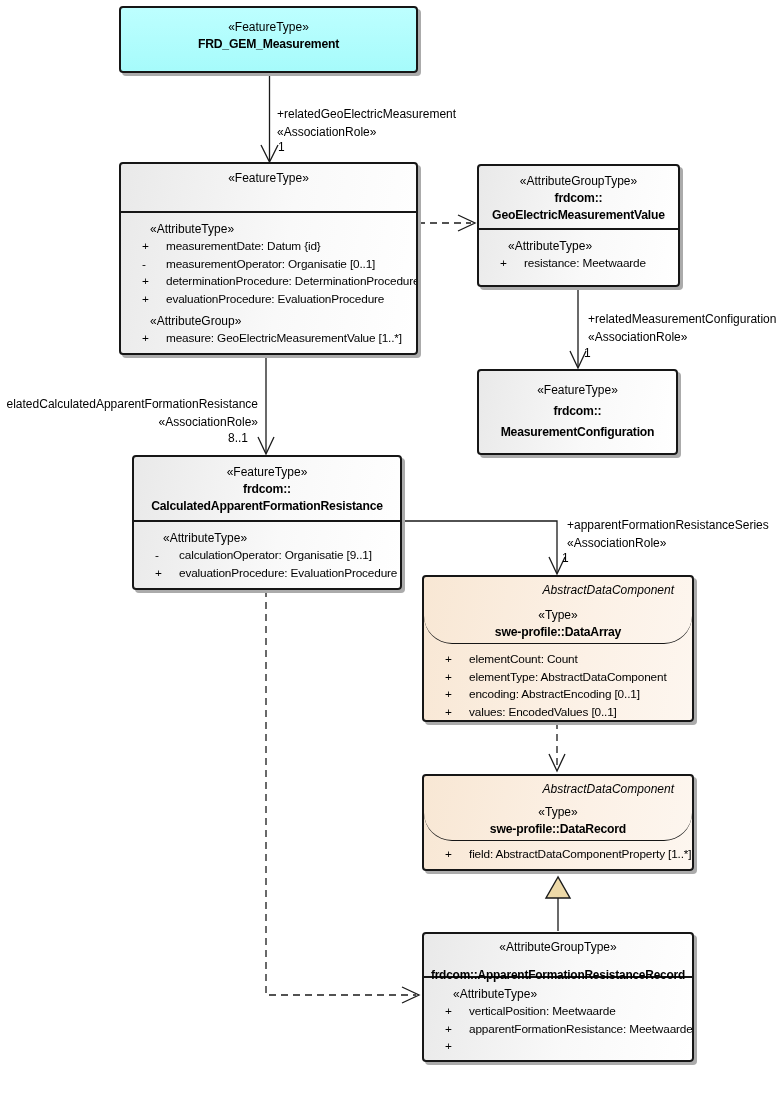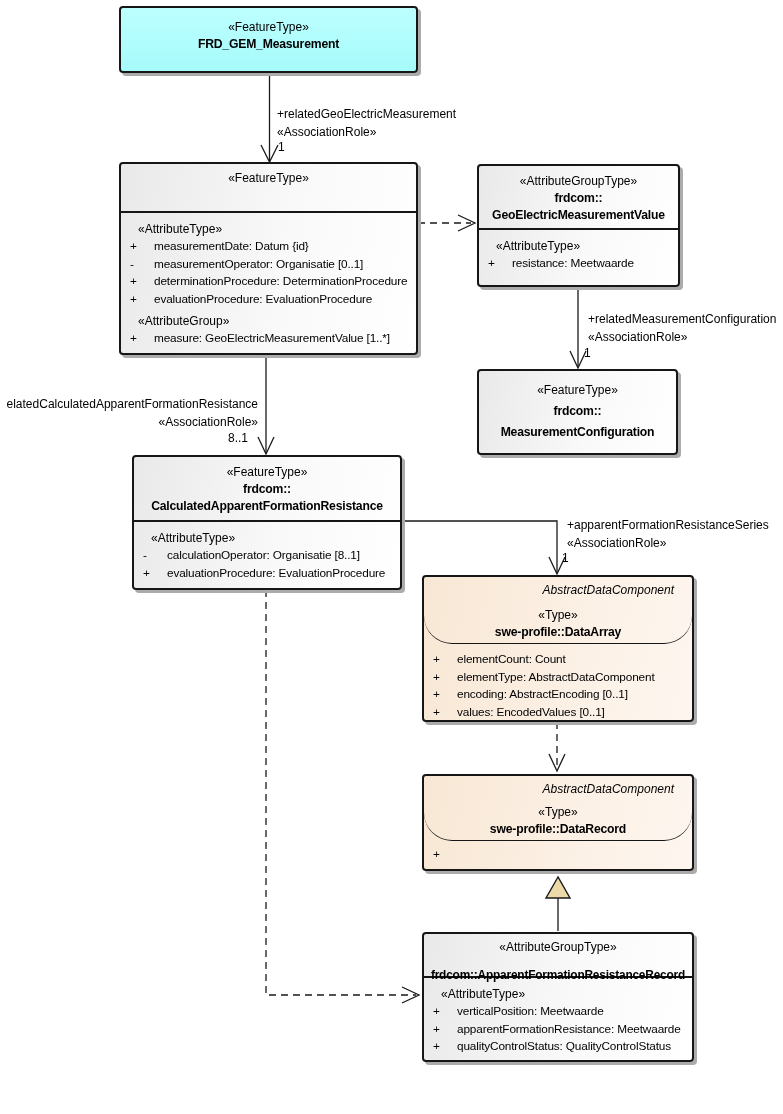--- a/index.html
+++ b/index.html
@@ -21,21 +21,21 @@
   .fill-cyan{background:linear-gradient(180deg,#bdffff 0%,#a6fbfb 100%);}
   .fill-tan{background:linear-gradient(100deg,#f8e7d4 0%,#fcf1e6 60%,#fdf6ef 100%);}
 
   .hdr{box-sizing:border-box;text-align:center;padding-top:6px;}
   .hdr.sep{border-bottom:2px solid #161616;}
   .hdr.sep-thin{border-bottom:1.5px solid #161616;border-radius:28px;}
   .stereo{font-size:12px;line-height:17px;}
   .cls-name{font-weight:bold;font-size:12.2px;line-height:17px;letter-spacing:-0.2px;white-space:nowrap;}
   .abstract-tag{position:absolute;top:5px;right:18px;font-style:italic;font-size:12px;white-space:nowrap;}
 
-  .body-sec{box-sizing:border-box;padding-top:7px;overflow:hidden;}
+  .body-sec{box-sizing:border-box;padding-top:7px;overflow:hidden;padding-left:12px;}
   .stereo-row{padding-left:17px;font-size:12px;line-height:18px;white-space:nowrap;}
   .attr-row{display:flex;padding-left:9px;font-size:11.8px;line-height:17.5px;letter-spacing:-0.15px;white-space:nowrap;}
   .attr-row .vis{width:24px;flex:0 0 24px;}
   .gap{height:4px;}
 
   .edge-label{position:absolute;font-size:12px;line-height:18px;white-space:nowrap;}
   .edge-label.right{text-align:right;}
   .mult{position:absolute;font-size:12px;line-height:14px;white-space:nowrap;}
 </style>
 </head>
@@ -150,21 +150,21 @@
   <div class="box fill-gray" style="left:132px;top:455px;width:270px;height:135px;">
     <div class="hdr sep" style="height:65px;padding-top:7px;">
       <div class="stereo">«FeatureType»</div>
       <div class="cls-name">frdcom::</div>
       <div class="cls-name">CalculatedApparentFormationResistance</div>
     </div>
     <div class="body-sec">
       <div class="stereo-row">«AttributeType»</div>
       <div class="attr-row">
           <span class="vis">-</span>
-          <span>calculationOperator: Organisatie [8..1]</span>
+          <span>calculationOperator: Organisatie [9..1]</span>
         </div>
       <div class="attr-row">
           <span class="vis">+</span>
           <span>evaluationProcedure: EvaluationProcedure</span>
         </div>
     </div>
   </div>
 
   <div class="box fill-tan" style="left:422px;top:575px;width:272px;height:147px;">
     <div class="abstract-tag">AbstractDataComponent</div>
@@ -194,20 +194,21 @@
 
   <div class="box fill-tan" style="left:422px;top:774px;width:272px;height:97px;">
     <div class="abstract-tag">AbstractDataComponent</div>
     <div class="hdr sep-thin" style="height:65px;padding-top:28px;">
       <div class="stereo">«Type»</div>
       <div class="cls-name">swe-profile::DataRecord</div>
     </div>
     <div class="body-sec" style="padding-top:5px;">
       <div class="attr-row">
           <span class="vis">+</span>
+          <span>field: AbstractDataComponentProperty [1..*]</span>
         </div>
     </div>
   </div>
 
   <div class="box fill-gray" style="left:422px;top:932px;width:272px;height:130px;">
     <div class="hdr sep" style="height:44px;padding-top:5px;">
       <div class="stereo" style="line-height:16px;">«AttributeGroupType»</div>
       <div class="cls-name" style="line-height:16px;font-size:11.9px;margin-top:12px;">frdcom::ApparentFormationResistanceRecord</div>
     </div>
     <div class="body-sec">
@@ -215,21 +216,20 @@
       <div class="attr-row">
           <span class="vis">+</span>
           <span>verticalPosition: Meetwaarde</span>
         </div>
       <div class="attr-row">
           <span class="vis">+</span>
           <span>apparentFormationResistance: Meetwaarde</span>
         </div>
       <div class="attr-row">
           <span class="vis">+</span>
-          <span>qualityControlStatus: QualityControlStatus</span>
         </div>
     </div>
   </div>
 
   <div class="edge-label" style="left:277px;top:105px;">
     <div>+relatedGeoElectricMeasurement</div>
     <div>«AssociationRole»</div>
   </div>
   <div class="mult" style="left:278px;top:140px;">1</div>
 

